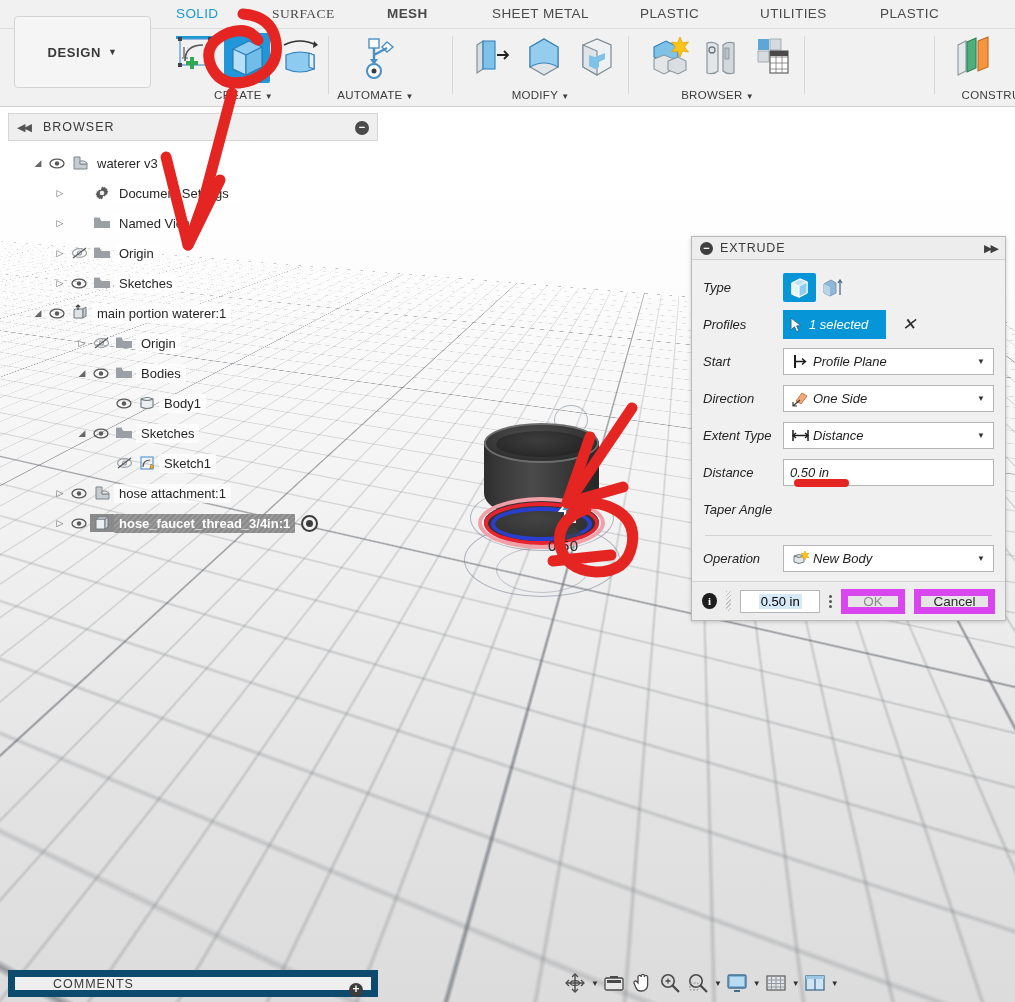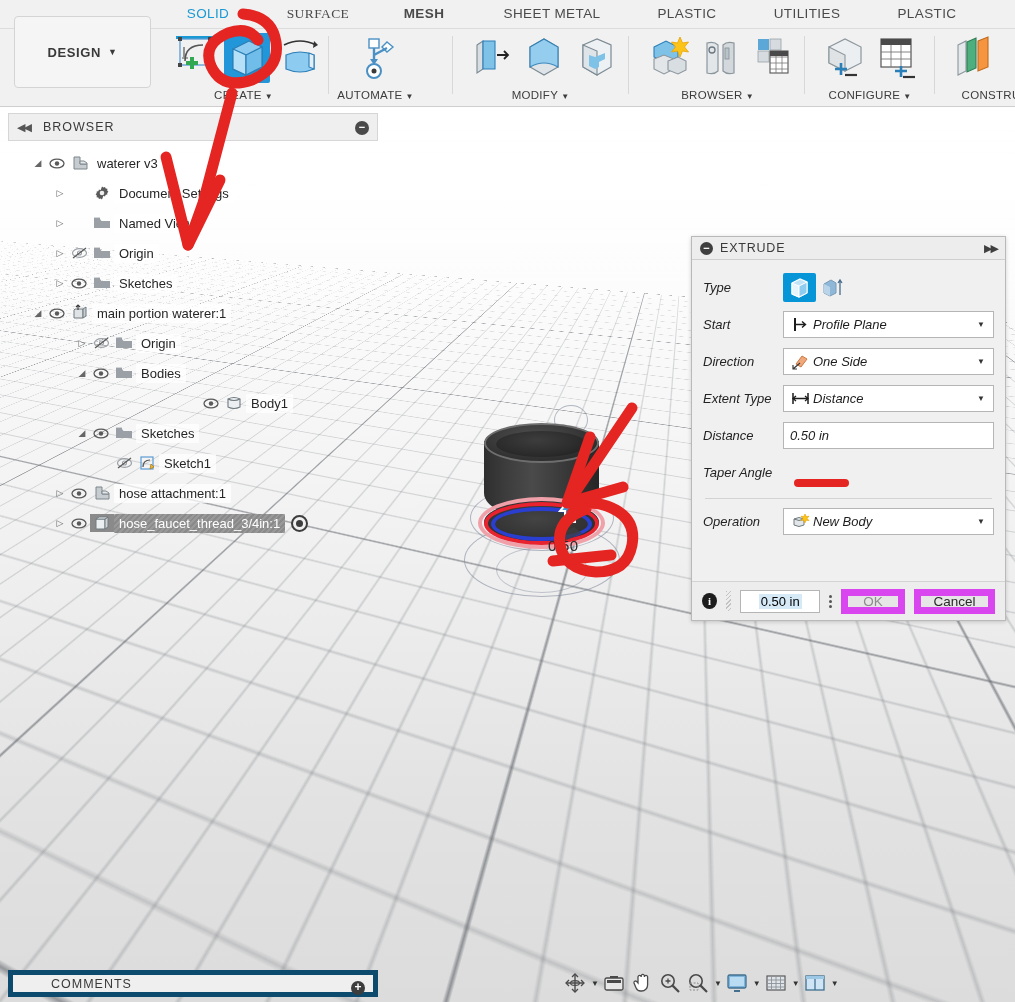--- a/index.html
+++ b/index.html
@@ -88,21 +88,21 @@
   }
 
   
   #ribbon {
     position:absolute; left:0; top:0; width:1015px; height:107px;
     background:#f1f1f1; border-bottom:1px solid #cfcfcf;
   }
   #tabbar { position:absolute; left:0; top:0; width:1015px; height:29px; background:#f1f1f1; }
   .tab {
     position:absolute; top:0; height:39px; line-height:27px;
-    font-size:13.5px; color:#4a4a4a; letter-spacing:.4px; text-align:center;
+    font-size:13.5px; color:#4a4a4a; letter-spacing:.4px; 
     cursor:default; white-space:nowrap;
   }
   .tab.active { color:#1a9ad4; border-bottom:3px solid #1a9ad4; }
   #tabdivider { position:absolute; left:0; top:28px; width:1015px; height:1px; background:#dcdcdc; }
 
   #design-btn {
     position:absolute; left:14px; top:16px; width:137px; height:72px;
     border:1px solid #d4d4d4; border-radius:4px; background:#f5f5f5;
     display:flex; align-items:center; justify-content:center;
     font-size:13px; font-weight:bold; color:#3a3a3a; letter-spacing:.6px;
@@ -134,21 +134,21 @@
   }
   #tree { position:absolute; left:8px; top:148px; width:372px; }
   .trow { position:relative; height:30px; display:flex; align-items:center; font-size:13px; color:#262626; }
   .trow .twist { width:16px; text-align:center; font-size:9px; color:#666; flex:none; }
   .trow .eye { width:22px; flex:none; display:flex; align-items:center; justify-content:center; }
   .trow .ticon { width:24px; flex:none; display:flex; align-items:center; justify-content:center; }
   .trow .tlabel {
     background:rgba(255,255,255,.72); padding:2px 5px; border-radius:1px; white-space:nowrap;
   }
   .trow.selected .tlabel {
-    background:#8a8a8a; color:#ffffff; font-weight:normal;
+    background:#8a8a8a; color:#ffffff; font-weight:bold;
     background-image: repeating-linear-gradient(135deg, rgba(255,255,255,.13) 0 2px, transparent 2px 4px);
   }
   .trow.selected .ticon { background:#8a8a8a; }
   .activate-dot {
     width:17px; height:17px; border-radius:50%; border:2px solid #3d3d3d; background:#f0f0f0;
     margin-left:6px; display:flex; align-items:center; justify-content:center; flex:none;
   }
   .activate-dot i { width:7px; height:7px; border-radius:50%; background:#3d3d3d; display:block; }
 
   
@@ -194,21 +194,21 @@
   .kebab i { width:3px;height:3px;border-radius:50%;background:#555;display:block; }
   .fbtn {
     height:25px;min-width:64px;padding:0 14px;border:7px solid #d946ef;background:#e6e6e6;
     display:flex;align-items:center;justify-content:center;font-size:13.5px;color:#8d8d8d;
   }
   .fbtn.cancel { color:#2b2b2b; }
 
   
   #comments {
     position:absolute; left:8px; bottom:5px; width:370px; height:27px;
-    background:#efefef; border:5px solid #0c4a6e; display:flex; align-items:center; padding:0 8px;
+    background:#efefef; border:7px solid #0c4a6e; display:flex; align-items:center; padding:0 8px;
   }
   #comments .ctext { font-size:12.5px; color:#3a3a3a; letter-spacing:1px; margin-left:30px; }
   .plus-circle {
     position:absolute; right:8px; top:6px; width:14px;height:14px;border-radius:50%;
     background:#3d3d3d;color:#fff;font-size:12px;line-height:13px;text-align:center;font-weight:bold;
   }
   #navbar {
     position:absolute; left:556px; bottom:4px; height:30px;
     display:flex; align-items:center; gap:2px; padding:0 6px;
   }
@@ -386,44 +386,20 @@
             <rect x="20" y="18" width="18" height="5" fill="#4a4a4a"></rect>
           </svg>
         </div>
       </div>
       <div class="glabel">
         <span>BROWSER</span><span class="caret">▼</span>
       </div>
     </div>
     <div class="vsep" style="left:804px;"></div>
 
-    <div class="rgroup" style="left:815px;width:110px;">
-      <div class="icons" style="padding-left:6px;">
-        <div class="ricon">
-          <svg width="46" height="50" viewBox="0 0 46 50">
-            <path d="M8 14 L24 6 L40 14 L40 30 L24 38 L8 30 Z" fill="#eceff1" stroke="#8b969d" stroke-width="1.2"></path>
-            <path d="M8 14 L24 22 L24 38 L8 30 Z" fill="#dfe3e6" stroke="#8b969d" stroke-width="1.1"></path>
-            <path d="M14 36 h12 M20 30 v12" stroke="#2b7fb8" stroke-width="2.6"></path>
-            <path d="M24 42 h12" stroke="#333" stroke-width="2.2"></path>
-          </svg>
-        </div>
-        <div class="ricon">
-          <svg width="46" height="50" viewBox="0 0 46 50">
-            <rect x="8" y="6" width="30" height="28" fill="#fff" stroke="#555" stroke-width="1.2"></rect>
-            <rect x="8" y="6" width="30" height="6" fill="#4a4a4a"></rect>
-            <path d="M8 19 h30 M8 26 h30 M18 12 v22 M28 12 v22" stroke="#777" stroke-width=".9"></path>
-            <path d="M22 38 h12 M28 33 v11" stroke="#2b7fb8" stroke-width="2.6"></path>
-            <path d="M30 44 h12" stroke="#333" stroke-width="2.2"></path>
-          </svg>
-        </div>
-      </div>
-      <div class="glabel">
-        <span>CONFIGURE</span><span class="caret">▼</span>
-      </div>
-    </div>
     <div class="vsep" style="left:934px;"></div>
 
     <div class="rgroup" style="left:944px;width:110px;">
       <div class="icons" style="padding-left:6px;">
         <div class="ricon">
           <svg width="46" height="50" viewBox="0 0 46 50">
             <path d="M8 12 L16 8 L16 38 L8 42 Z" fill="#e4e8eb" stroke="#8b969d" stroke-width="1.1"></path>
             <path d="M17 9 L26 5 L26 35 L17 39 Z" fill="#4caf7d" stroke="#2e7d55" stroke-width="1.1"></path>
             <path d="M28 8 L38 4 L38 34 L28 38 Z" fill="#f5953f" stroke="#c06a1c" stroke-width="1.1"></path>
           </svg>
@@ -565,21 +541,21 @@
       </span>
       <span class="ticon">
         <svg width="18" height="14" viewBox="0 0 18 14">
             <path d="M1 3 h6 l1.5 2 h8.5 v7 h-16 Z" fill="#9aa0a6"></path>
             <rect x="1" y="1.6" width="6" height="2" fill="#9aa0a6"></rect>
           </svg>
       </span>
       <span class="tlabel">Bodies</span>
     </div>
 
-    <div class="trow" style="padding-left:105px;justify-content:center;">
+    <div class="trow" style="padding-left:105px;">
       <span class="eye">
         <svg width="16" height="11" viewBox="0 0 16 11">
             <ellipse cx="8" cy="5.5" rx="7" ry="4.4" fill="none" stroke="#5a5a5a" stroke-width="1.3"></ellipse>
             <circle cx="8" cy="5.5" r="2.2" fill="#5a5a5a"></circle>
           </svg>
       </span>
       <span class="ticon">
         <svg width="18" height="16" viewBox="0 0 18 16">
             <path d="M3 4 q6 -3 12 0 v8 q-6 3 -12 0 Z" fill="#eceff1" stroke="#6f7a80" stroke-width="1.1"></path>
             <path d="M3 4 q6 3 12 0" fill="none" stroke="#6f7a80" stroke-width="1.1"></path>
@@ -682,20 +658,30 @@
         </span>
         <span class="type-btn">
           <svg width="21" height="21" viewBox="0 0 21 21">
               <path d="M2 7 L9 3 L14 6 L14 16 L8 19 L2 16 Z" fill="#8fb8d8" stroke="#7a9ab5" stroke-width="1"></path>
               <path d="M2 7 L8 10 L8 19 L2 16 Z" fill="#b9d4e8"></path>
               <path d="M18 18 L18 4 M16 6 l2 -3 l2 3" stroke="#4a6e8c" stroke-width="1.3" fill="none"></path>
             </svg>
         </span>
       </div>
 
+      <div class="erow">
+        <span class="elabel">Profiles</span>
+        <span class="sel-chip">
+          <svg width="14" height="16" viewBox="0 0 14 16">
+              <path d="M2 1 L2 13 L5.4 9.8 L7.6 14.6 L9.8 13.5 L7.7 8.9 L12 8.7 Z" fill="#fff" stroke="#2b6e90" stroke-width="1"></path>
+            </svg>
+          <span>1 selected</span>
+        </span>
+        <span class="clear-x">✕</span>
+      </div>
 
       <div class="erow">
         <span class="elabel">Start</span>
         <span class="efield">
           <span class="fico">
             <svg width="17" height="15" viewBox="0 0 17 15">
                 <path d="M3 1 V14" stroke="#1d1d1d" stroke-width="2"></path>
                 <path d="M4 7.5 H13 M10 4.5 l3.5 3 l-3.5 3" fill="none" stroke="#1d1d1d" stroke-width="1.4"></path>
               </svg>
           </span>

